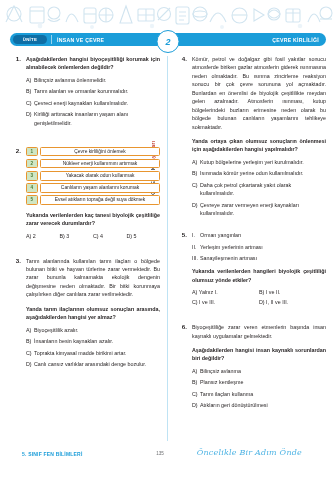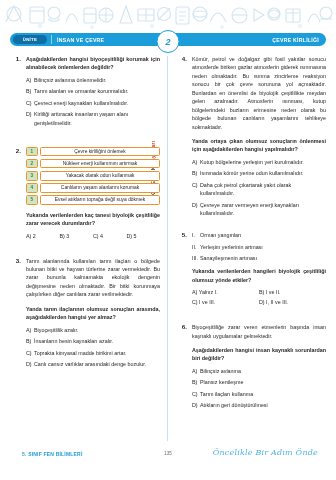--- a/index.html
+++ b/index.html
@@ -79,21 +79,21 @@
 
   
   .sidelabel{
     position:absolute;left:151px;top:196px;
     font-size:4.6px;font-weight:bold;color:#3b3b3b;letter-spacing:.6px;
     transform:rotate(-90deg);transform-origin:left top;white-space:nowrap;
   }
   .sidelabel .red{color:#c0392b;}
 
   
-  .footer{position:absolute;left:0;right:0;top:449px;height:20px;text-align:right;}
+  .footer{position:absolute;left:0;right:16px;top:449px;height:20px;text-align:right;}
   .f-left{position:absolute;left:22px;top:2px;font-size:5px;font-weight:bold;color:#1b9dd9;letter-spacing:.2px;}
   .f-page{position:absolute;left:50%;top:2px;transform:translateX(-50%);font-size:4.6px;color:#6d6e71;}
   .f-right{
     position:absolute;right:18px;top:-1px;font-size:8px;color:#4db3e4;
     font-family:"DejaVu Serif", serif;font-style:italic;letter-spacing:.2px;
   }
 </style>
 </head>
 <body>
 

